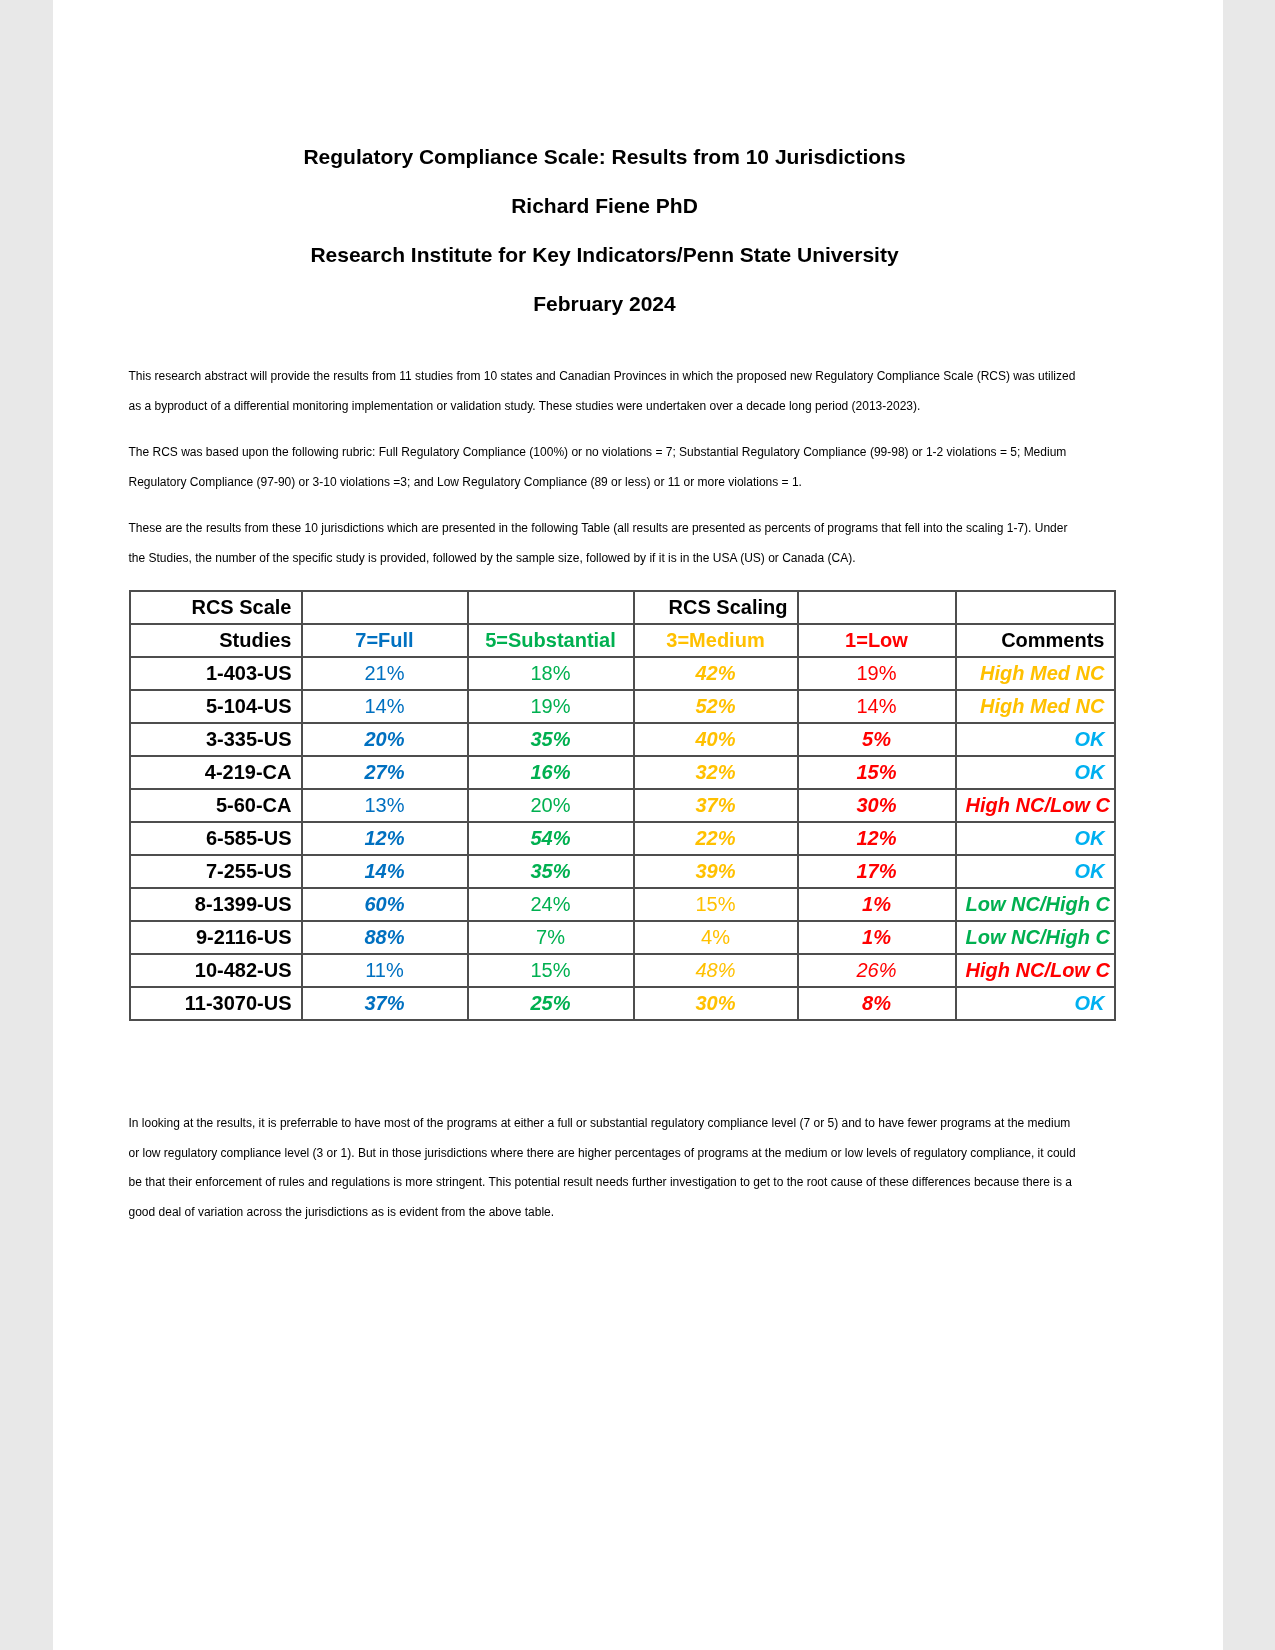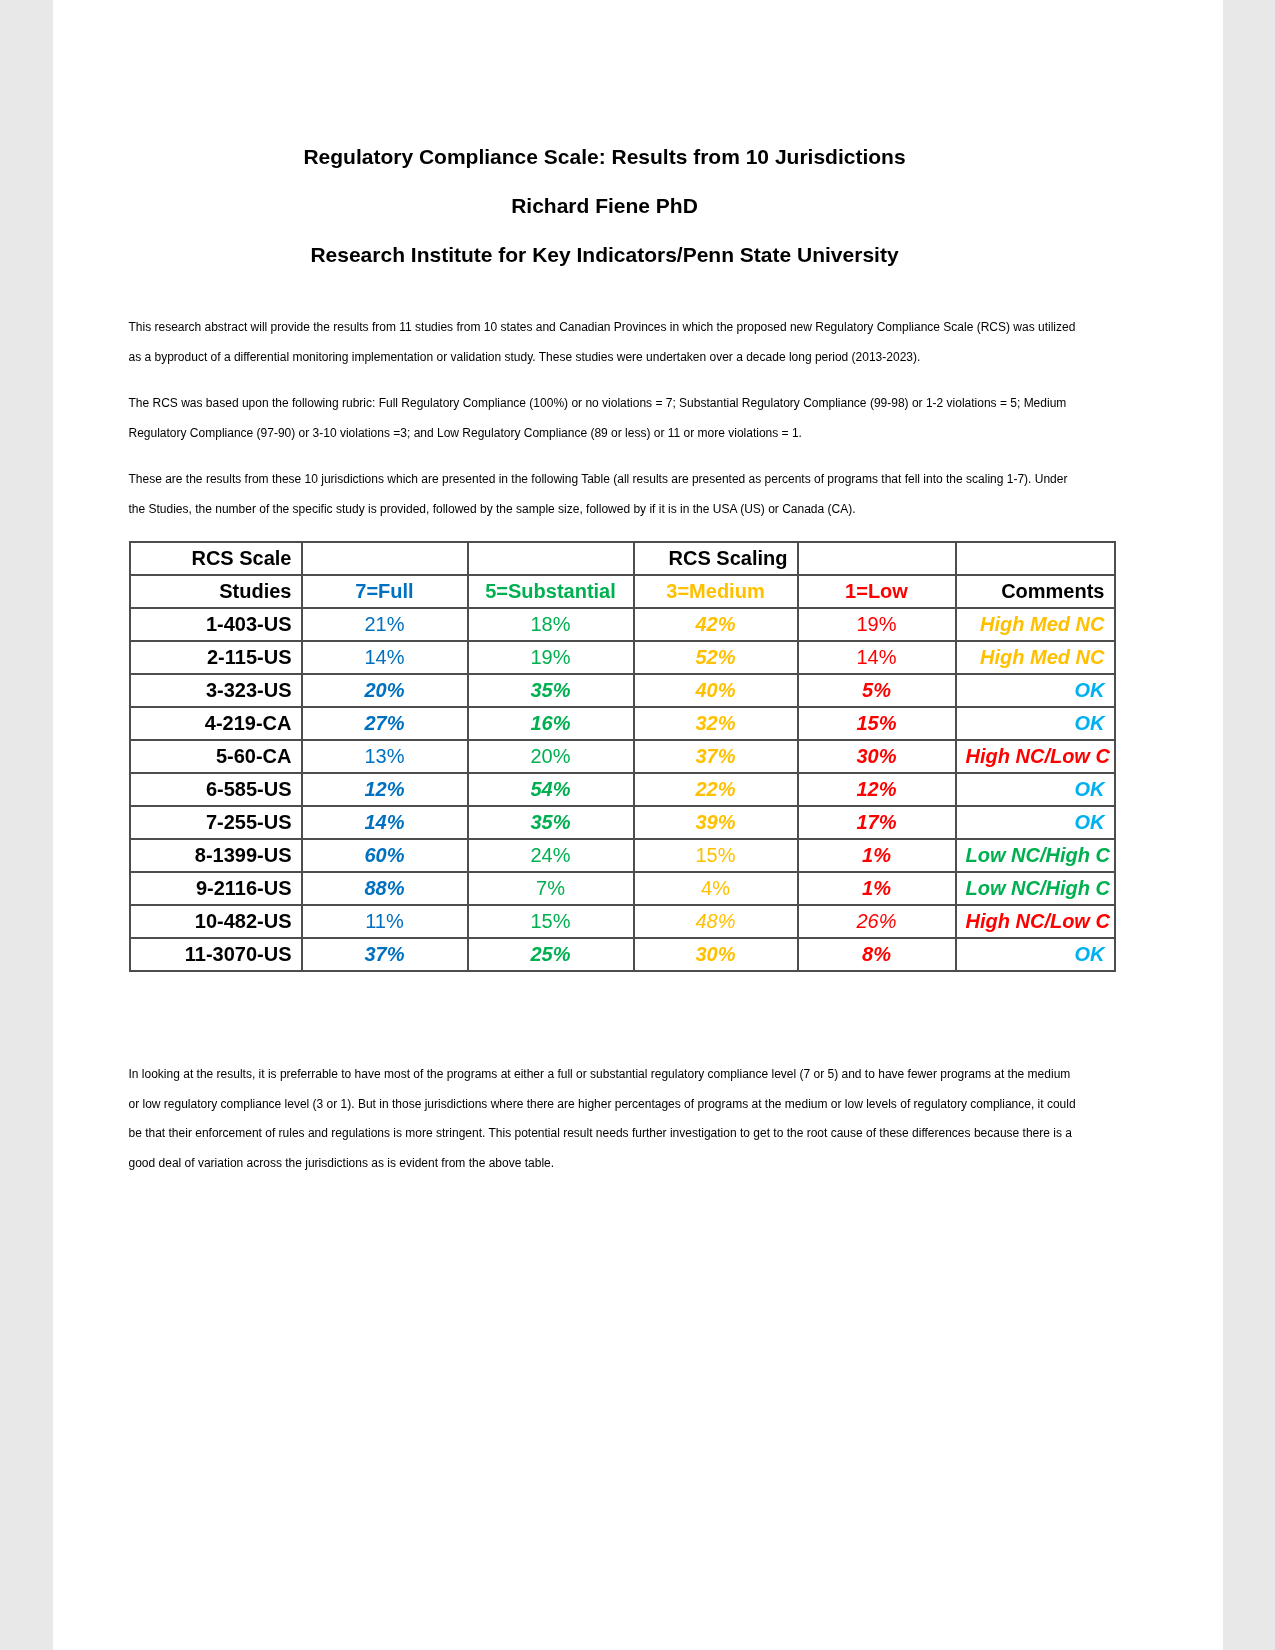--- a/index.html
+++ b/index.html
@@ -35,20 +35,21 @@
 </style>
 </head>
 <body>
 
 <div class="page">
 
   <div class="headings">
     <div class="heading-line">Regulatory Compliance Scale: Results from 10 Jurisdictions</div>
     <div class="heading-line">Richard Fiene PhD</div>
     <div class="heading-line">Research Institute for Key Indicators/Penn State University</div>
+    <div class="heading-line">February 2024</div>
   </div>
 
   <p class="body-par">This research abstract will provide the results from 11 studies from 10 states and Canadian Provinces in which the proposed new Regulatory Compliance Scale (RCS) was utilized as a byproduct of a differential monitoring implementation or validation study.  These studies were undertaken over a decade long period (2013-2023).</p>
   <p class="body-par">The RCS was based upon the following rubric: Full Regulatory Compliance (100%) or no violations = 7; Substantial Regulatory Compliance (99-98) or 1-2 violations = 5; Medium Regulatory Compliance (97-90) or 3-10 violations =3; and Low Regulatory Compliance (89 or less) or 11 or more violations = 1.</p>
   <p class="body-par">These are the results from these 10 jurisdictions which are presented in the following Table (all results are presented as percents of programs that fell into the scaling 1-7).  Under the Studies, the number of the specific study is provided, followed by the sample size, followed by if it is in the USA (US) or Canada (CA).</p>
 
   <table class="rcs">
     <colgroup>
       <col style="width:172px">
         <col style="width:166px">
@@ -78,29 +79,29 @@
     <tbody id="table-body">
         <tr>
           <td class="study-cell cell-left">1-403-US</td>
           <td class="cell-center" style="color: rgb(0, 112, 192);">21%</td>
           <td class="cell-center" style="color: rgb(0, 176, 80);">18%</td>
           <td class="cell-center bold-italic" style="color: rgb(255, 192, 0);">42%</td>
           <td class="cell-center" style="color: rgb(255, 0, 0);">19%</td>
           <td class="comment-cell cell-left bold-italic" style="color: rgb(255, 192, 0);">High Med NC</td>
         </tr>
         <tr>
-          <td class="study-cell cell-left">2-115-US</td>
+          <td class="study-cell cell-left">5-104-US</td>
           <td class="cell-center" style="color: rgb(0, 112, 192);">14%</td>
           <td class="cell-center" style="color: rgb(0, 176, 80);">19%</td>
           <td class="cell-center bold-italic" style="color: rgb(255, 192, 0);">52%</td>
           <td class="cell-center" style="color: rgb(255, 0, 0);">14%</td>
           <td class="comment-cell cell-left bold-italic" style="color: rgb(255, 192, 0);">High Med NC</td>
         </tr>
         <tr>
-          <td class="study-cell cell-left">3-323-US</td>
+          <td class="study-cell cell-left">3-335-US</td>
           <td class="cell-center bold-italic" style="color: rgb(0, 112, 192);">20%</td>
           <td class="cell-center bold-italic" style="color: rgb(0, 176, 80);">35%</td>
           <td class="cell-center bold-italic" style="color: rgb(255, 192, 0);">40%</td>
           <td class="cell-center bold-italic" style="color: rgb(255, 0, 0);">5%</td>
           <td class="comment-cell cell-left bold-italic" style="color: rgb(0, 176, 240);">OK</td>
         </tr>
         <tr>
           <td class="study-cell cell-left">4-219-CA</td>
           <td class="cell-center bold-italic" style="color: rgb(0, 112, 192); font-style: italic;">27%</td>
           <td class="cell-center bold-italic" style="color: rgb(0, 176, 80);">16%</td>

